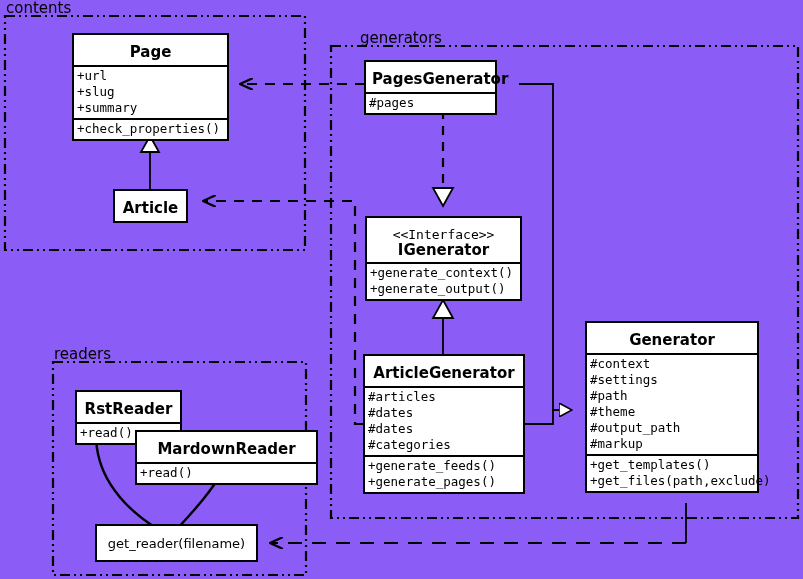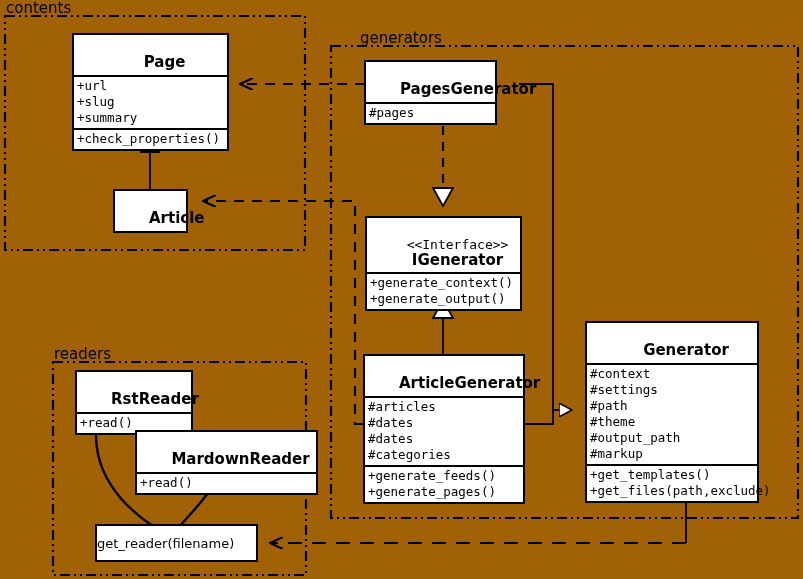--- a/index.html
+++ b/index.html
@@ -4,21 +4,21 @@
 <style>
   html, body {
     margin: 0;
     padding: 0;
     background: #ffffff;
   }
   #canvas {
     position: relative;
     width: 803px;
     height: 579px;
-    background: #a16207;
+    background: #8b5cf6;
     font-family: "DejaVu Sans", sans-serif;
     overflow: hidden;
   }
   svg.layer {
     position: absolute;
     left: 0;
     top: 0;
     width: 803px;
     height: 579px;
     pointer-events: none;
@@ -29,24 +29,23 @@
     border: 2px solid #000;
     background: #ffffff;
     z-index: 5;
   }
   .uml-title {
     box-sizing: border-box;
     text-align: center;
     font-weight: bold;
     font-size: 15px;
     font-family: "DejaVu Sans", sans-serif;
-    padding: 20px 6px 4px 6px;
+    padding: 10px 6px 4px 6px;
     color: #000;
     line-height: 1.05;
-    margin-left: 28px;
   }
   .uml-stereo {
     display: block;
     font-weight: normal;
     font-size: 13px;
     font-family: "DejaVu Sans Mono", monospace;
     padding-bottom: 1px;
   }
   .uml-compartment {
     box-sizing: border-box;
@@ -62,21 +61,21 @@
     white-space: nowrap;
   }
   .plain-box {
     position: absolute;
     box-sizing: border-box;
     border: 2px solid #000;
     background: #fff;
     z-index: 5;
     display: flex;
     align-items: center;
-    justify-content: flex-start;
+    justify-content: center;
     font-family: "DejaVu Sans", sans-serif;
     font-size: 13px;
     color: #000;
   }
   .pkg-label {
     position: absolute;
     font-family: "DejaVu Sans", sans-serif;
     font-size: 15px;
     color: #000;
     z-index: 4;
@@ -211,21 +210,21 @@
       <div>#theme</div>
       <div>#output_path</div>
       <div>#markup</div>
     </div>
     <div class="uml-compartment">
       <div>+get_templates()</div>
       <div>+get_files(path,exclude)</div>
     </div>
   </div>
 
-  <div class="uml-box" style="left:75px; top:370px; width:118px;">
+  <div class="uml-box" style="left:75px; top:390px; width:107px;">
     <div class="uml-title">RstReader</div>
     <div class="uml-compartment">
       <div>+read()</div>
     </div>
   </div>
 
   <div class="uml-box" style="left:135px; top:430px; width:183px;">
     <div class="uml-title">MardownReader</div>
     <div class="uml-compartment">
       <div>+read()</div>

